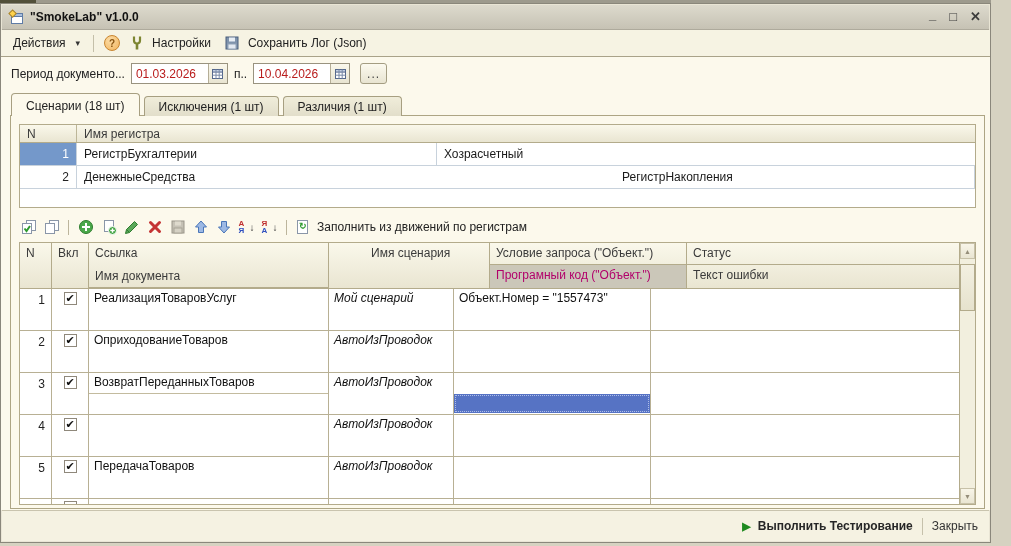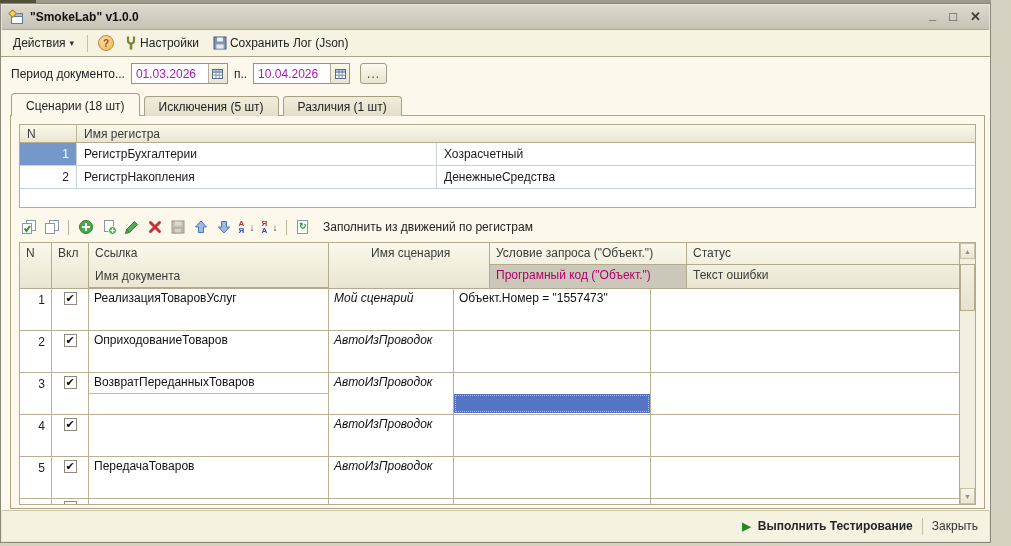--- a/index.html
+++ b/index.html
@@ -32,37 +32,37 @@
   .title-text { font-weight:bold; flex:1; color:#111; }
   .win-controls { display:flex; gap:13px; align-items:center; font-weight:bold; color:#3c3c3c; font-size:13px; }
   .win-controls span { cursor:default; line-height:12px; }
   .wc-min { transform:translateY(-2px); }
 
   
   .menubar {
     height:27px; background:#f6f3e3; border-bottom:1px solid #a9a289;
     display:flex; align-items:center; gap:7px; padding:0 9px; flex:0 0 auto;
   }
-  .menu-item { display:flex; align-items:center; gap:2px; padding:2px 3px; color:#222;text-align:center; }
+  .menu-item { display:flex; align-items:center; gap:8px; padding:2px 3px; color:#222;text-align:center; }
   .dd { font-size:9px; color:#333; margin-left:2px; }
   .msep { width:1px; height:17px; background:#c4bfa9; margin:0 3px; }
   .help-btn {
     width:16px; height:16px; border-radius:50%;
     background:radial-gradient(circle at 35% 30%, #fbdba4, #f2b55e);
     border:1px solid #c9852f; color:#8a5410; font-weight:bold; font-size:10px;
     display:flex; align-items:center; justify-content:center;
   }
 
   .client { flex:1; position:relative; background:#fcf9ec; }
 
   
   .period-row { position:absolute; left:10px; top:6px; display:flex; align-items:center; gap:6px; }
   .p-label { color:#222; }
   .date-field { display:flex; border:1px solid #99937f; background:#fff; height:21px; align-items:stretch; }
-  .date-input { width:76px; border:none; outline:none; padding:0 4px; font:inherit; background:#fff; color:#a21caf; }
+  .date-input { width:76px; border:none; outline:none; padding:0 4px; font:inherit; background:#fff; color:#b91c1c; }
   .cal-btn {
     width:19px; border-left:1px solid #b5ae97;
     background:linear-gradient(#faf8ec,#e8e4d1);
     display:flex; align-items:center; justify-content:center;
   }
   .browse-btn {
     width:27px; height:21px; margin-left:4px;
     border:1px solid #a49d82; border-radius:3px;
     background:linear-gradient(#fcfaef,#e8e4d1);
     display:flex; align-items:center; justify-content:center;
@@ -101,21 +101,21 @@
   .t1-n.sel { background:#7498ca; color:#fff; }
   .t1-type { width:360px; } .t1-name { flex:1; border-right:none; }
 
   
   .cmdbar { position:absolute; left:8px; top:100px; height:22px; display:flex; align-items:center; gap:4px; }
   .tbtn { height:18px; min-width:19px; display:flex; align-items:center; justify-content:center; gap:4px; padding:0 1px; }
   .csep { width:1px; height:15px; background:#bcb59c; margin:0 3px; }
   .sort-letters { display:flex; flex-direction:column; font-size:8px; line-height:7px; font-weight:bold; }
   .sl-top { color:#c03030; } .sl-bot { color:#3050c0; }
   .sort-arrow { font-size:10px; color:#333; font-weight:bold; margin-left:1px; }
-  .fill-label { margin-left:9px; color:#222; white-space:nowrap; }
+  .fill-label { margin-left:3px; color:#222; white-space:nowrap; }
   .refresh-glyph { position:absolute; font-size:9px; font-weight:bold; color:#2d9a2d; }
 
   
   .table2 {
     position:absolute; left:8px; top:126px; width:957px; height:263px;
     border:1px solid #b3ab8b; background:#fff; display:flex; overflow:hidden;
   }
   .t2-main { flex:1; display:flex; flex-direction:column; overflow:hidden; }
   .t2-header { height:46px; flex:0 0 auto; display:flex; background:linear-gradient(#faf8eb,#e9e5d1); border-bottom:1px solid #b3ab8b; color:#3a3a3a; }
   .h-col { border-right:1px solid #b3ab8b; display:flex; flex-direction:column; }
@@ -246,41 +246,41 @@
             <line x1="7.2" y1="0.5" x2="7.2" y2="9.5" stroke="#7a8ba8"></line>
             <line x1="0.5" y1="6.2" x2="10.5" y2="6.2" stroke="#7a8ba8"></line>
           </svg>
         </span>
       </span>
       <span class="browse-btn">...</span>
     </div>
 
     <div class="tabs" id="tabs">
         <div class="tab active">Сценарии (18 шт)</div>
-        <div class="tab">Исключения (5 шт)</div>
+        <div class="tab">Исключения (1 шт)</div>
         <div class="tab">Различия (1 шт)</div>
       </div>
 
     <div class="panel">
 
       <div class="table1">
         <div class="t1-header">
           <div class="t1-h t1-hn">N</div>
           <div class="t1-h t1-hname">Имя регистра</div>
         </div>
         <div id="t1-body">
             <div class="t1-row">
               <div class="t1-c t1-n sel">1</div>
               <div class="t1-c t1-type">РегистрБухгалтерии</div>
               <div class="t1-c t1-name">Хозрасчетный</div>
             </div>
             <div class="t1-row">
               <div class="t1-c t1-n">2</div>
+              <div class="t1-c t1-name">ДенежныеСредства</div>
               <div class="t1-c t1-type">РегистрНакопления</div>
-              <div class="t1-c t1-name">ДенежныеСредства</div>
             </div>
           </div>
       </div>
 
       <div class="cmdbar">
         <span class="tbtn">
           <svg width="17" height="16" viewBox="0 0 17 16">
             <rect x="6.5" y="1.5" width="9" height="10" fill="#fff" stroke="#8a96a8"></rect>
             <rect x="2.5" y="4.5" width="9" height="10" fill="#fff" stroke="#8a96a8"></rect>
             <path d="M4.5 9.5 l2 2.5 3.5-5" fill="none" stroke="#2d9a2d" stroke-width="2"></path>

